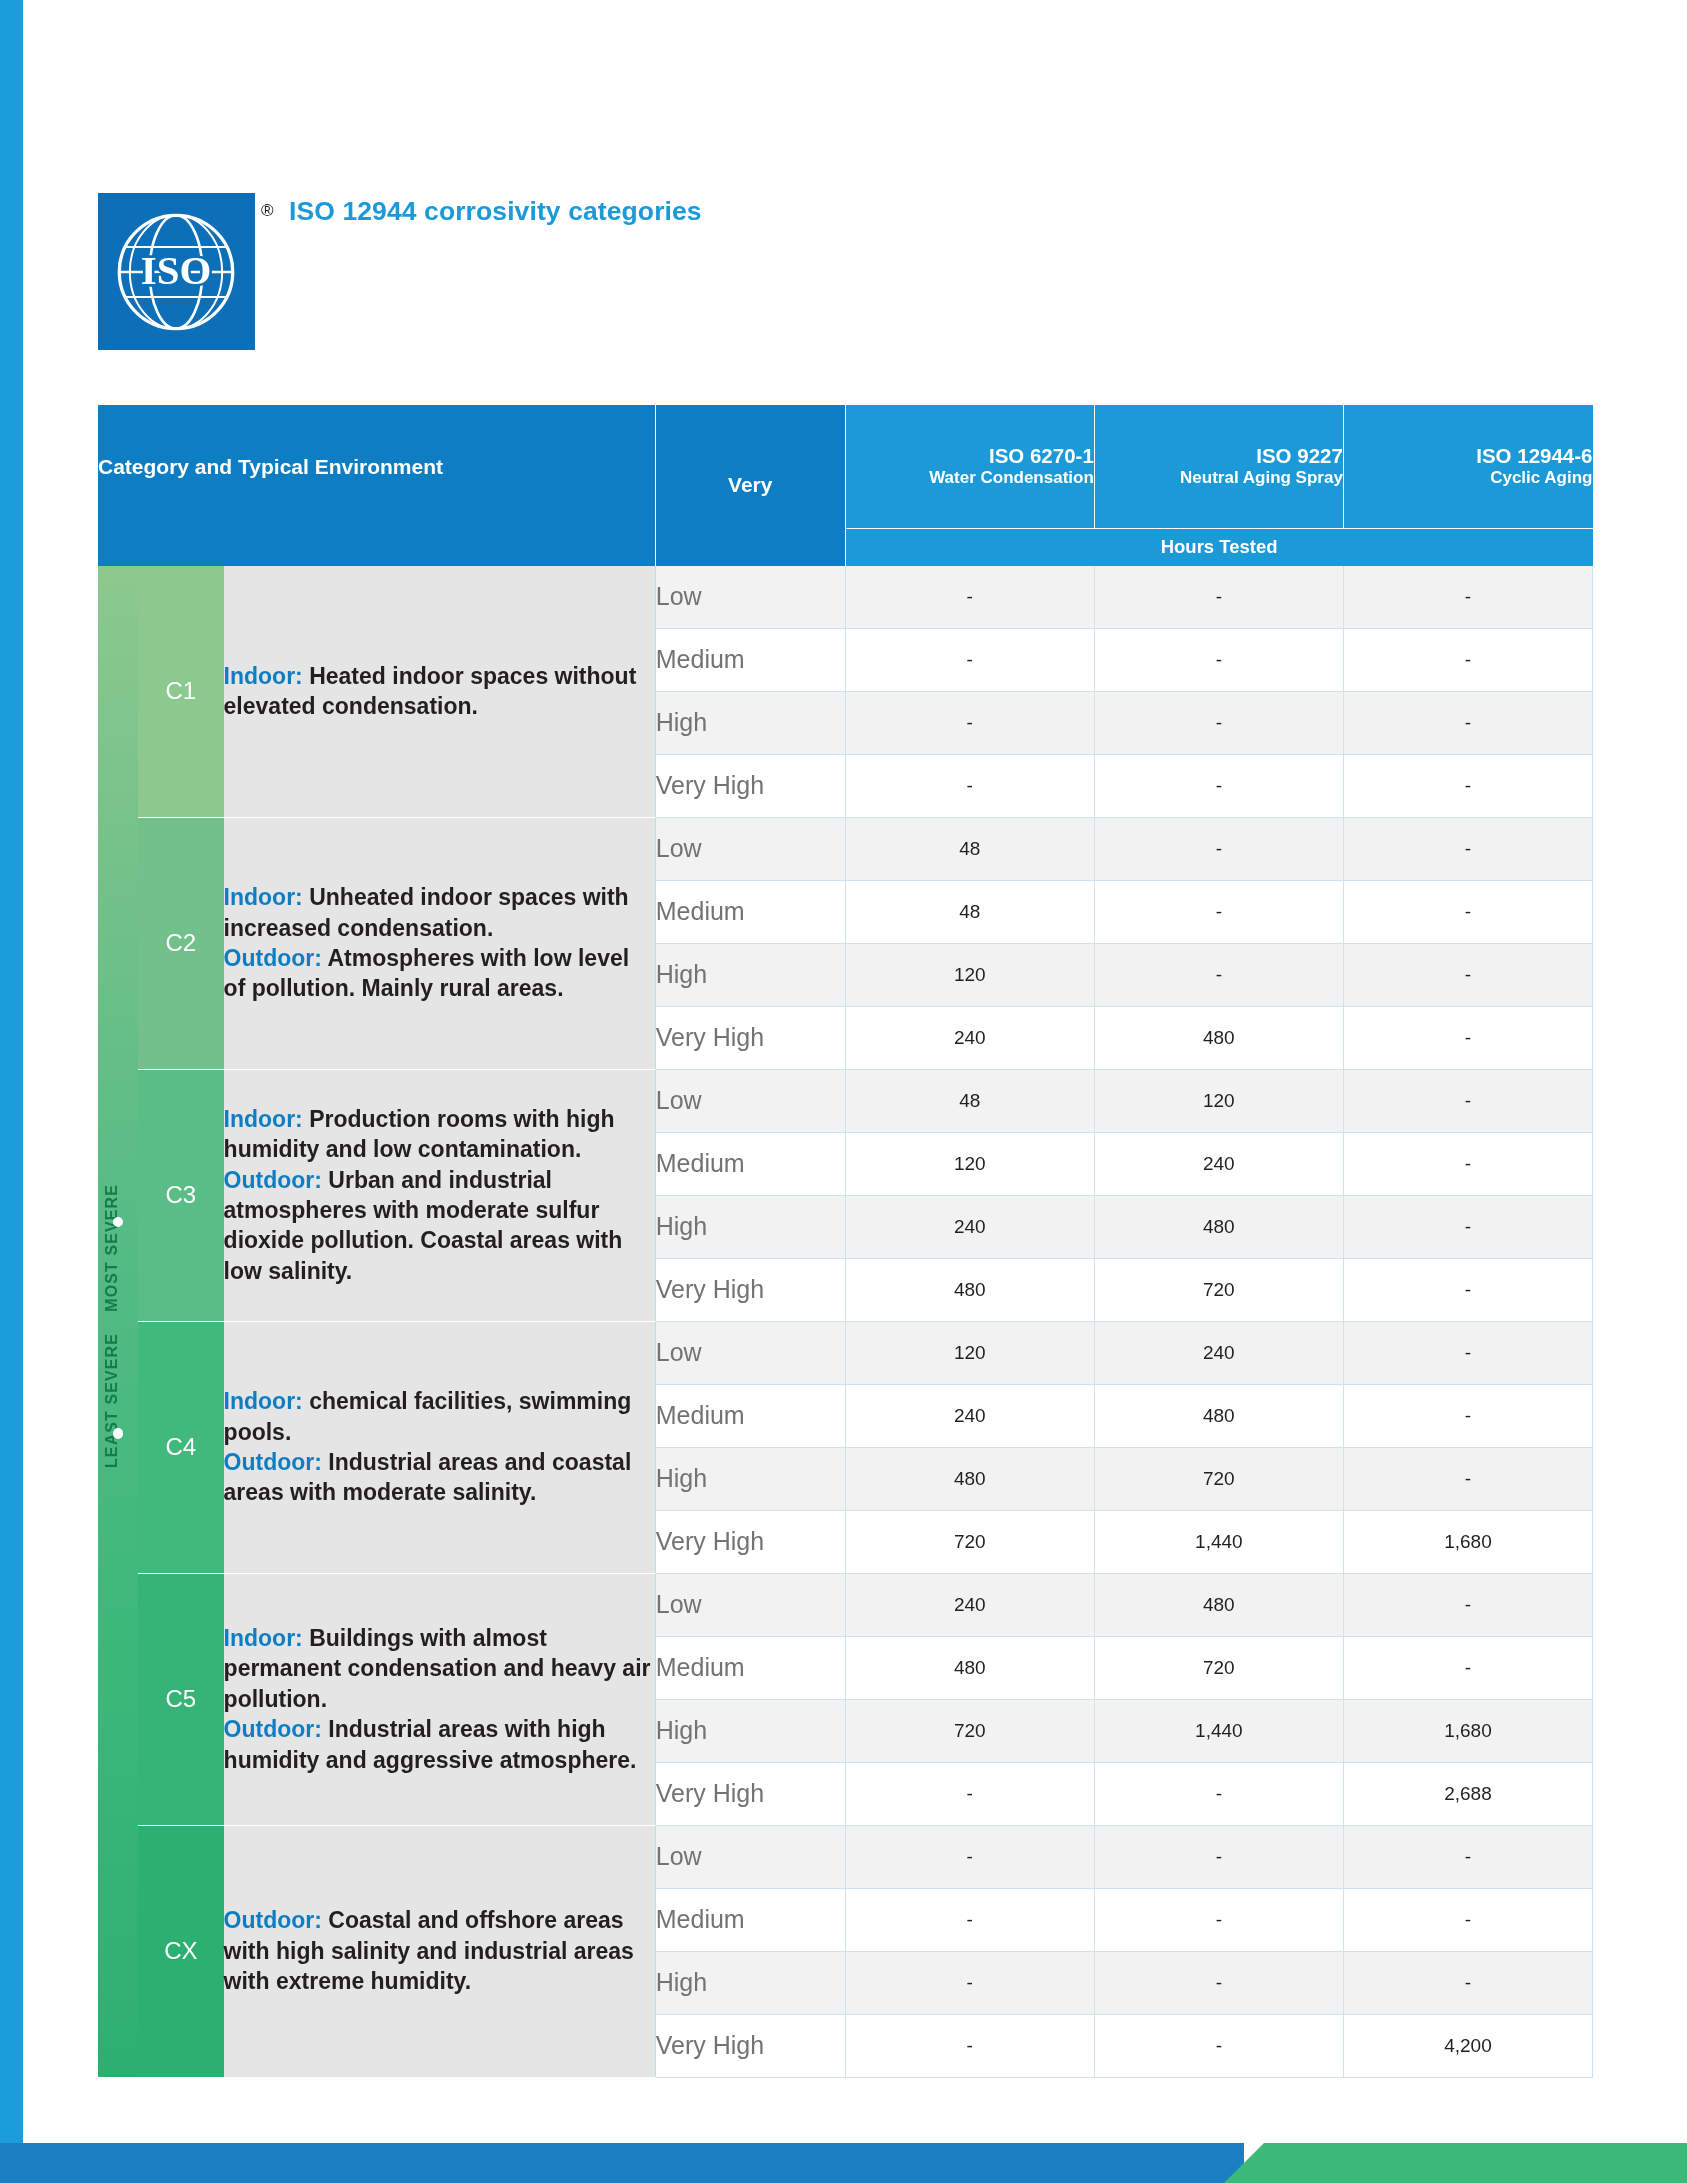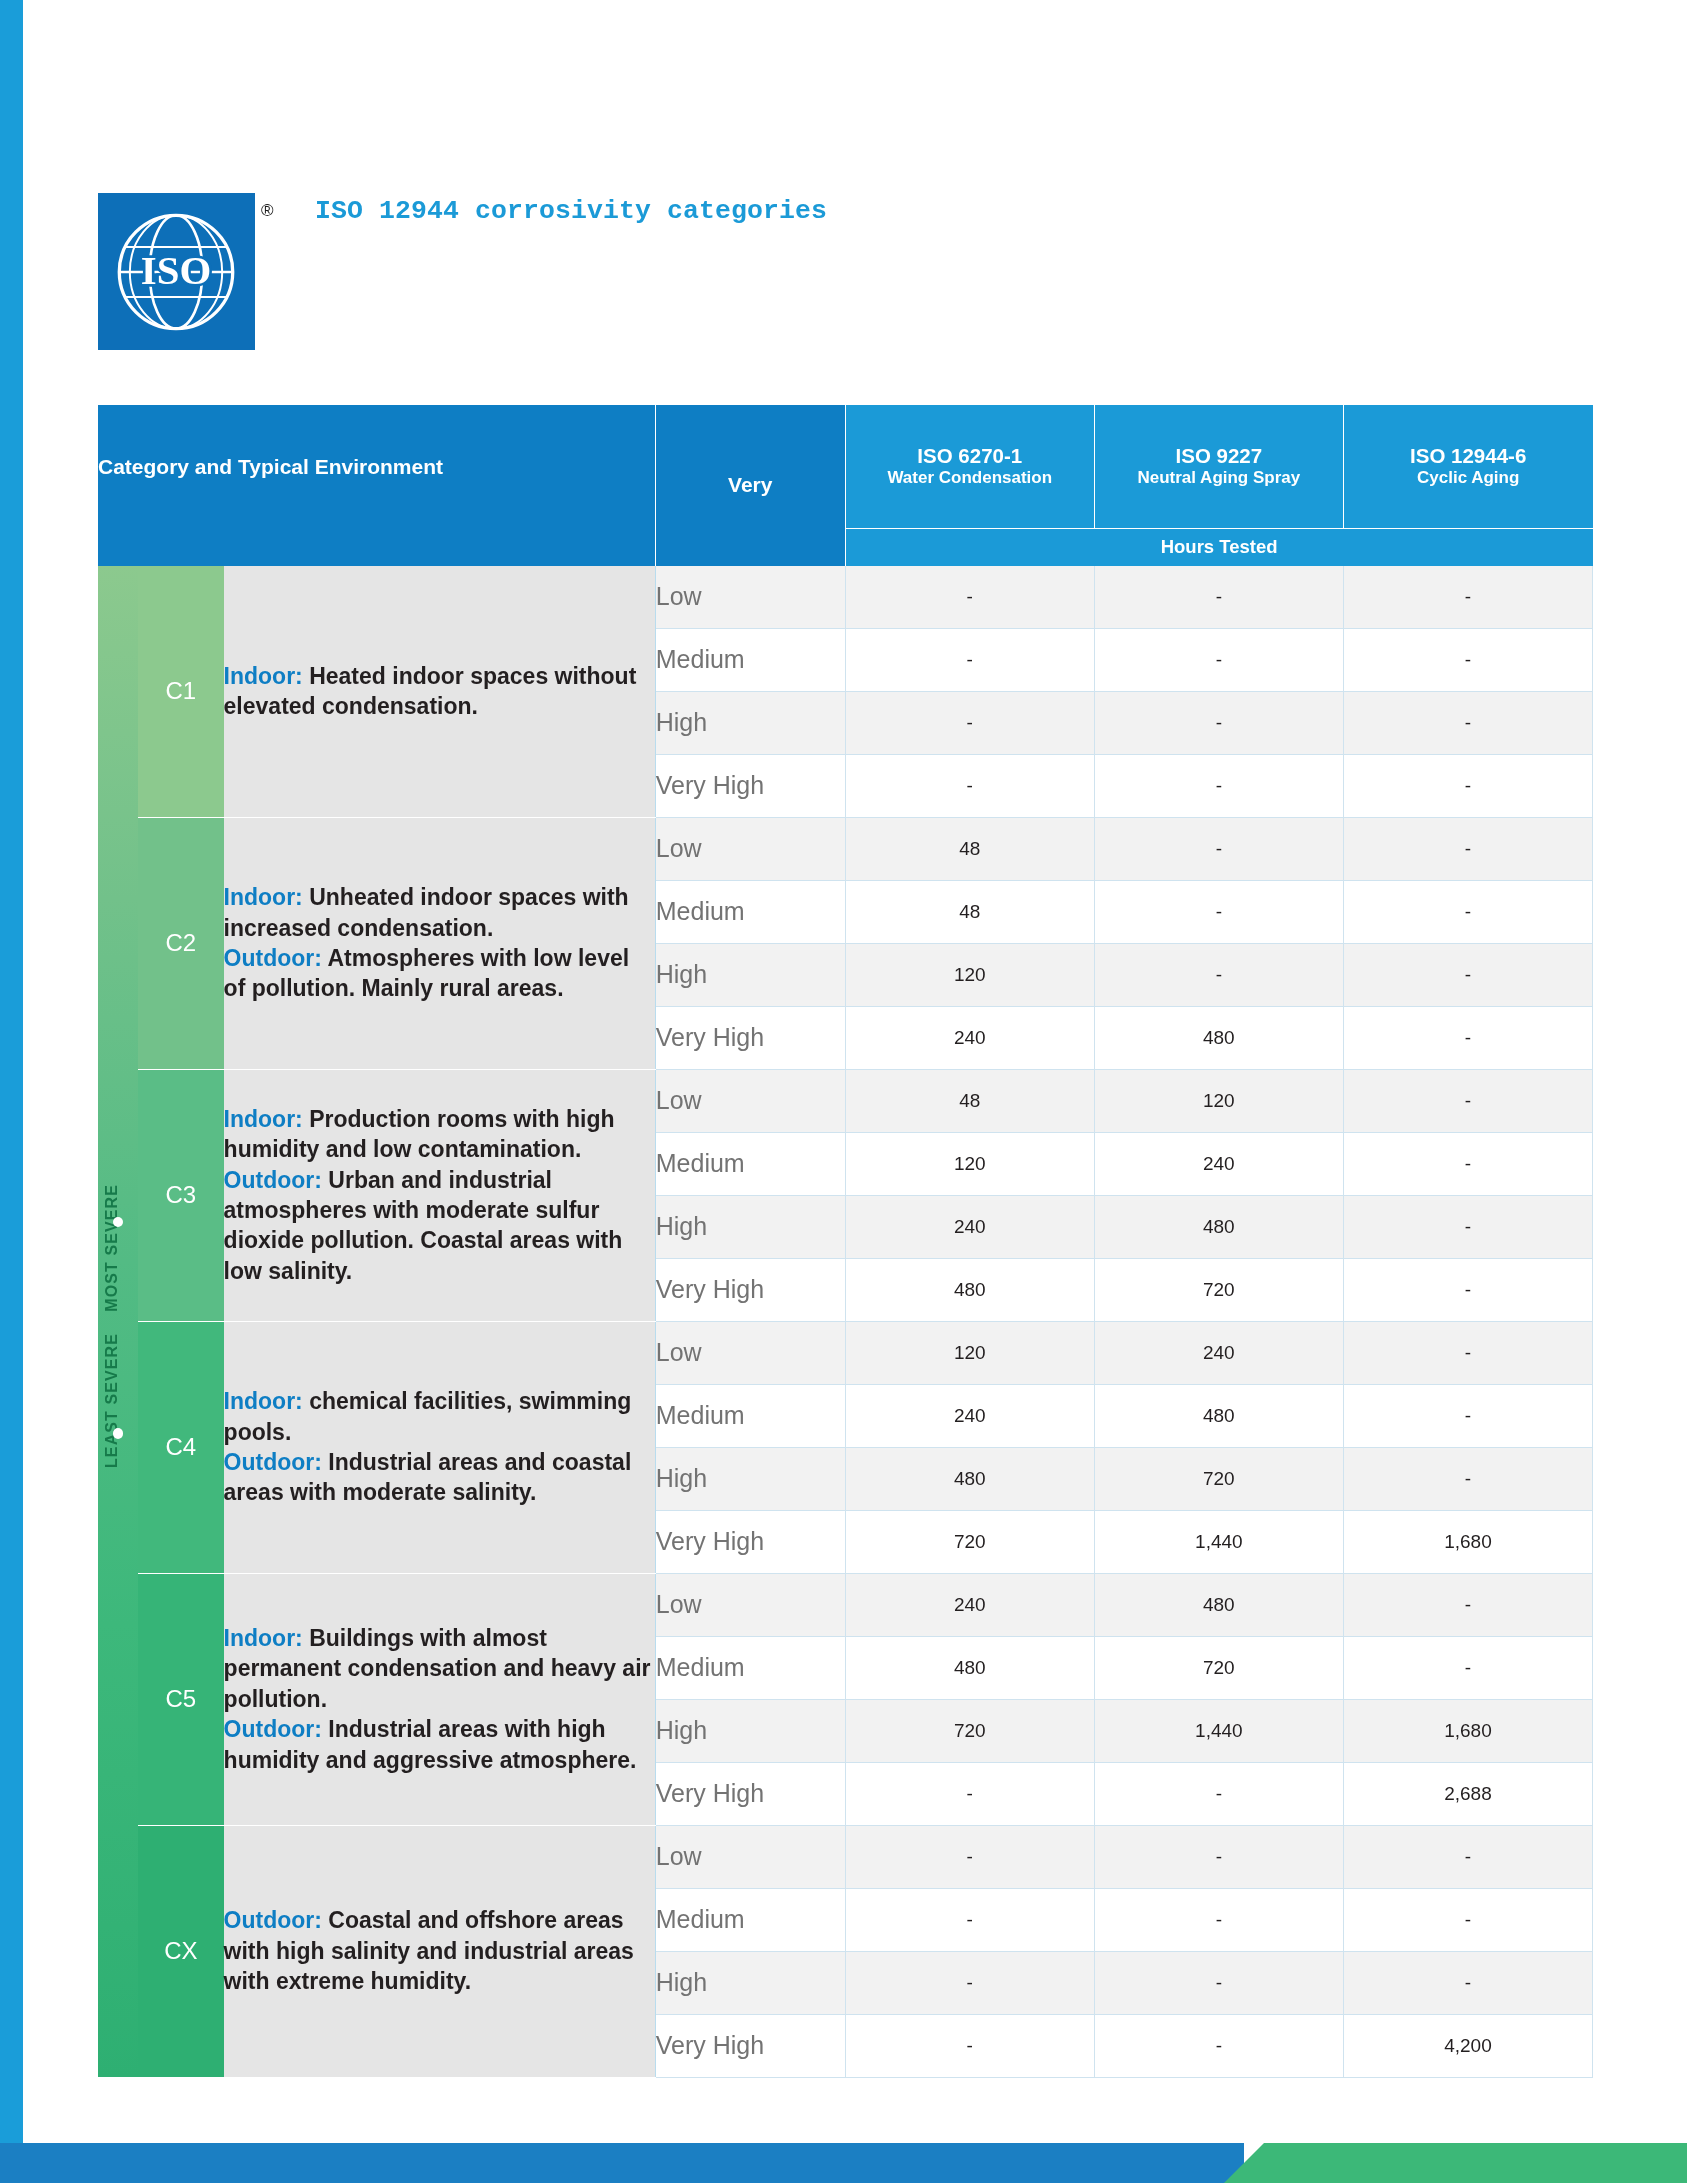--- a/index.html
+++ b/index.html
@@ -83,23 +83,22 @@
     height: 124px;
   }
   .iso-reg {
     position: absolute;
     left: 163px;
     top: 8px;
     font-size: 17px;
     color: #1b1b1b;
   }
   .header-text {
-    margin-left: 60px;
+    margin-left: 34px;
     padding-top: 2.6px;
-    font-family: Liberation Mono, monospace;
   }
   .header-title {
     color: #1b9ad7;
     font-size: 26.5px;
     font-weight: bold;
     margin: 0 0 9.3px 0;
     letter-spacing: 0.1px;
   }
   .header-body {
     color: #231f20;
@@ -140,21 +139,21 @@
     background: #0e7ec4;
     color: #ffffff;
     font-size: 21px;
     text-align: center;
     height: 123px;
     border-right: 1.3px solid #ffffff;
   }
   .hdr-std {
     background: #1b9ad7;
     color: #ffffff;
-    text-align: center;
+    text-align: right;
     height: 86px;
     border-right: 1.3px solid #ffffff;
     border-bottom: 1.3px solid #ffffff;
   }
   .hdr-std .s1 {
     font-size: 20.5px;
     display: block;
     line-height: 1.15;
   }
   .hdr-std .s2 {

